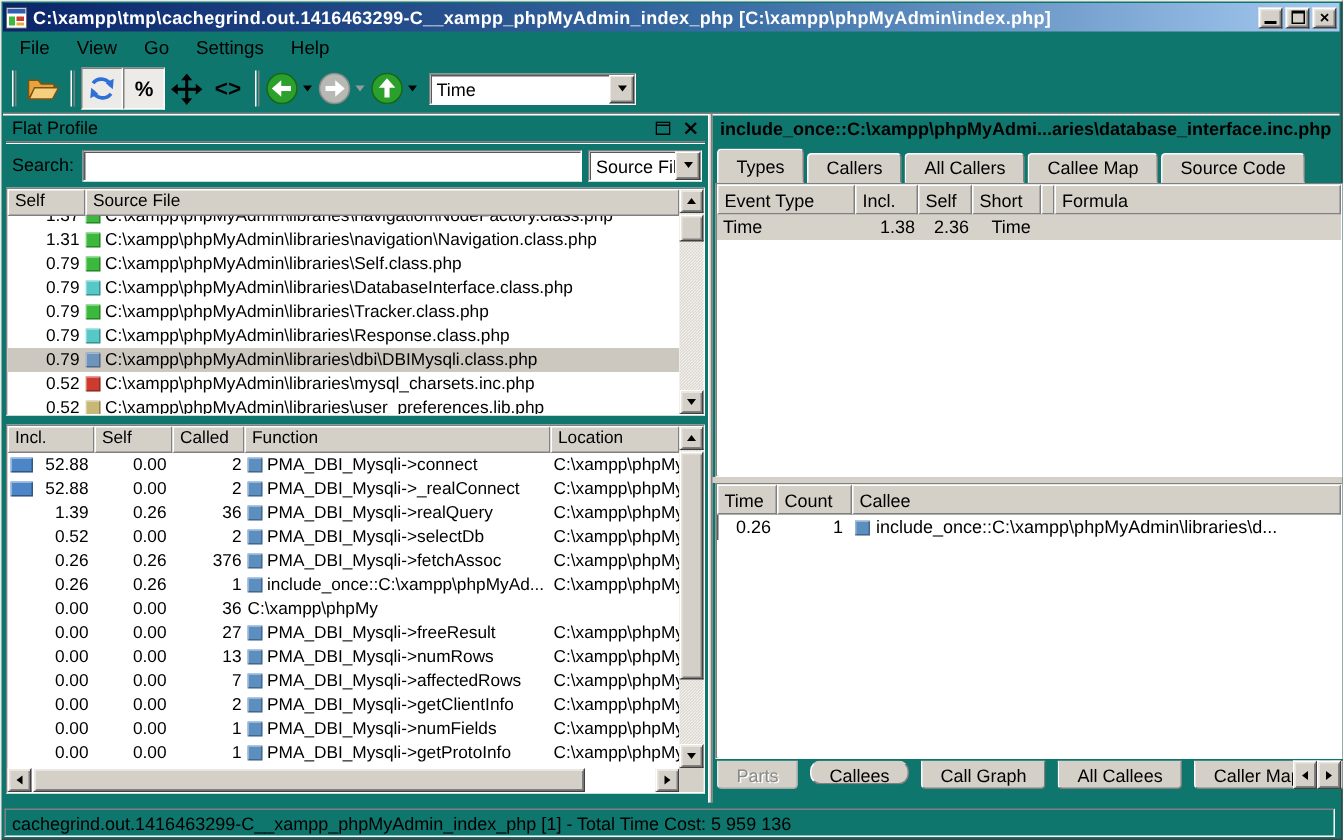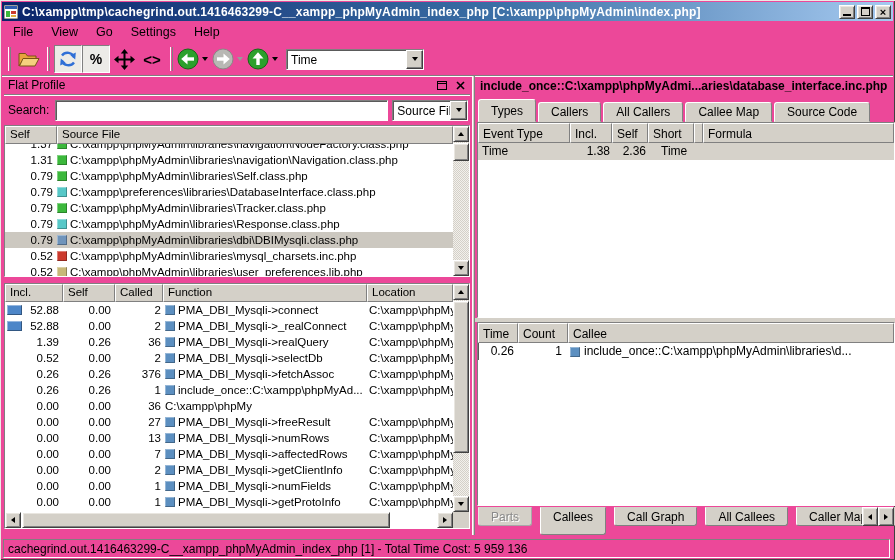--- a/index.html
+++ b/index.html
@@ -1,19 +1,19 @@
 <!DOCTYPE html>
 <html><head>
 <meta charset="utf-8">
 <style>
   * { box-sizing: border-box; margin:0; padding:0; }
   html,body { width:895px; height:560px; }
   body { font-family:"Liberation Sans", sans-serif; background:#808080; }
 
-  .win { position:relative; width:895px; height:560px; background:#ec4899; padding:2px;
+  .win { position:relative; width:895px; height:560px; background:#0f766e; padding:2px;
          box-shadow: inset 1px 1px 0 #eceae4, inset -1px -1px 0 #404040; }
   .sunken  { border:1px solid; border-color:#808080 #ffffff #ffffff #808080;
              box-shadow: inset 1px 1px 0 #5a5a5a; background:#fff; }
   .checker { background:#f2f0ec;
              background-image: linear-gradient(45deg,#d4d0c8 25%,transparent 25%,transparent 75%,#d4d0c8 75%),
                                linear-gradient(45deg,#d4d0c8 25%,transparent 25%,transparent 75%,#d4d0c8 75%);
              background-size:2px 2px; background-position:0 0,1px 1px; }
 
   
   .titlebar { height:19px; background:linear-gradient(90deg,#0a246a,#3a6ea5 55%,#a6caf0);
@@ -116,21 +116,21 @@
   .hsplit { position:absolute; left:0; top:242px; width:422px; height:4px; background:#d4d0c8; }
   .cabox { position:absolute; left:2px; top:246px; width:418px; height:184px; display:flex; flex-direction:column; background:#fff; }
   .ca-c1{width:40px;flex:none;} .ca-c2{width:50px;flex:none;} .ca-c3{flex:1;}
   .carow { display:flex; height:17px; line-height:17px; font-size:12px; white-space:nowrap; }
   .ca-time { width:40px; flex:none; text-align:right; padding-right:4px; }
   .ca-count { width:50px; flex:none; text-align:right; padding-right:6px; }
   .ca-callee { flex:1; overflow:hidden; display:flex; align-items:center; }
 
   .btabbar { position:absolute; left:3px; top:431px; width:416px; height:22px; display:flex; align-items:flex-start; }
   .btab { height:19px; background:#d4d0c8; border:1px solid; border-color:#d4d0c8 #808080 #808080 #fff; border-radius:0 0 3px 3px; font-size:12px; padding:2px 12px 0 12px; margin-right:8px; white-space:nowrap; }
-  .btab.active { height:28px; font-weight:normal; z-index:2; border-top-color:#d4d0c8; }
+  .btab.active { height:16px; font-weight:normal; z-index:2; border-top-color:#d4d0c8;border-radius:7px; }
   .btab.disabled { color:#8a8a8a; text-shadow:1px 1px 0 #fff; border-color:#d4d0c8 #a8a8a8 #a8a8a8 #e8e6e0; }
   .btab.cut { padding-right:2px; border-right:none; border-radius:0 0 0 3px; overflow:hidden; width:64px; }
   .tabscroll { position:absolute; right:0; top:0; display:flex; }
   .tsbtn { width:16px; height:19px; background:#d4d0c8; border:1px solid; border-color:#fff #404040 #404040 #fff; box-shadow: inset 1px 1px 0 #e9e6e0, inset -1px -1px 0 #808080; display:flex; align-items:center; justify-content:center; }
 
   
   .statusbar { position:absolute; left:2px; bottom:2px; width:891px; height:21px; padding-top:2px; }
   .status-panel { margin-left:1px; width:887px; height:19px; border:1px solid; border-color:#808080 #fff #fff #808080; font-size:12px; padding:2px 0 0 4px; white-space:nowrap; overflow:hidden; }
 </style>
 </head>
@@ -291,21 +291,21 @@
                 <span class="cell-num">0.79</span>
                 <span class="cell-file">
                   <span class="sq" style="background: rgb(60, 184, 60);"></span>
                   <span>C:\xampp\phpMyAdmin\libraries\Self.class.php</span>
                 </span>
               </div>
               <div class="lrow">
                 <span class="cell-num">0.79</span>
                 <span class="cell-file">
                   <span class="sq" style="background: rgb(87, 200, 200);"></span>
-                  <span>C:\xampp\preferences\libraries\DatabaseInterface.class.php</span>
+                  <span>C:\xampp\phpMyAdmin\libraries\DatabaseInterface.class.php</span>
                 </span>
               </div>
               <div class="lrow">
                 <span class="cell-num">0.79</span>
                 <span class="cell-file">
                   <span class="sq" style="background: rgb(60, 184, 60);"></span>
                   <span>C:\xampp\phpMyAdmin\libraries\Tracker.class.php</span>
                 </span>
               </div>
               <div class="lrow">

